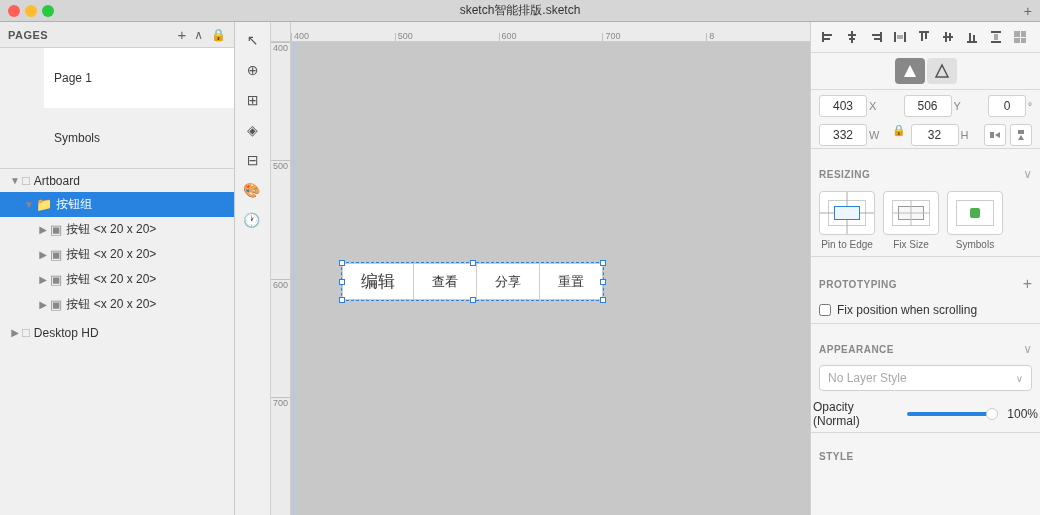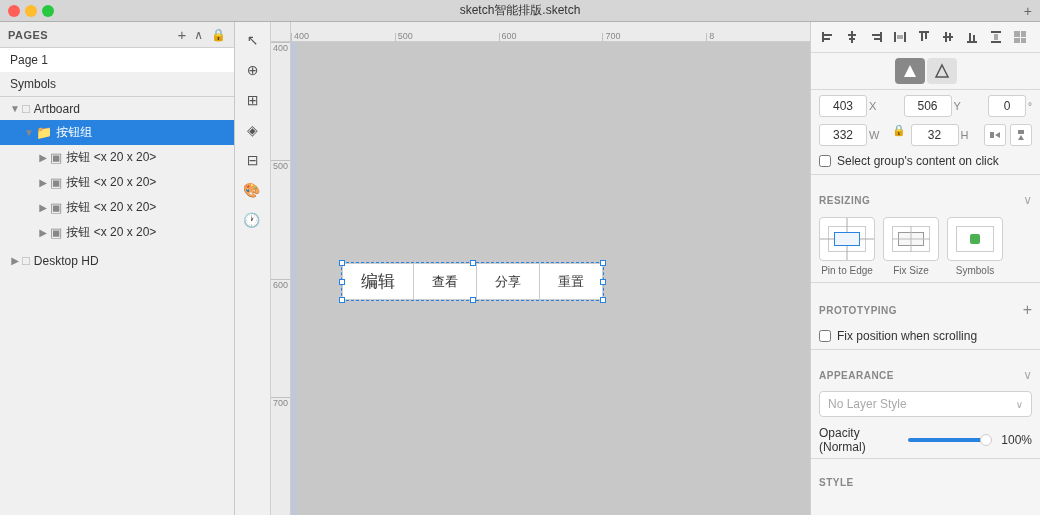--- a/index.html
+++ b/index.html
@@ -24,21 +24,21 @@
     .sidebar-content { flex: 1; overflow-y: auto; }
 
     .sidebar-item { display: flex; align-items: center; padding: 4px 8px; cursor: pointer; user-select: none; }
     .sidebar-item.selected { background: #2882e0; color: white; }
     .sidebar-item.selected .item-label { color: #ffffff; }
     .sidebar-item.selected .item-icon { color: white; }
     .sidebar-item .toggle { width: 14px; display: inline-flex; align-items: center; justify-content: center; color: #888; font-size: 10px; cursor: pointer; }
     .sidebar-item .item-icon { margin-right: 4px; font-size: 13px; }
     .sidebar-item .item-label { font-size: 12px; color: #333; }
 
-    .sidebar-page { padding: 5px 10px; cursor: pointer; }
+    .sidebar-page { padding: 23px 10px; cursor: pointer; margin-left: 44px; }
     .sidebar-page.active { background: white; }
     .sidebar-page .page-label { font-size: 12px; color: #333; }
 
     
     .canvas-area { flex: 1; background: #c8c8c8; position: relative; overflow: hidden; }
 
     
     .right-panel { width: 230px; background: #f5f5f5; border-left: 1px solid #d0d0d0; display: flex; flex-direction: column; overflow-y: auto; }
 
     
@@ -78,21 +78,21 @@
     .resize-option { display: flex; flex-direction: column; align-items: center; gap: 4px; cursor: pointer; }
     .resize-box { width: 56px; height: 44px; border: 1px solid #d0d0d0; border-radius: 4px; background: white; position: relative; display: flex; align-items: center; justify-content: center; overflow: hidden; }
     .resize-label { font-size: 10px; color: #666; }
 
     
     .dropdown-row { padding: 5px 8px; }
     .dropdown { width: 100%; height: 26px; border: 1px solid #d0d0d0; background: white; border-radius: 4px; font-size: 12px; color: #aaa; padding: 0 8px; display: flex; align-items: center; justify-content: space-between; cursor: pointer; }
     .dropdown-chevron { font-size: 10px; color: #aaa; }
 
     
-    .opacity-row { display: flex; align-items: center; gap: 6px; padding: 4px 8px; }
+    .opacity-row { display: flex; align-items: center; gap: 6px; padding: 4px 2px; }
     .opacity-label { font-size: 12px; color: #333; flex: 1; }
     .opacity-value { font-size: 12px; color: #333; width: 36px; text-align: right; }
 
     
     .vert-toolbar { width: 36px; background: #f0f0f0; border-right: 1px solid #d0d0d0; display: flex; flex-direction: column; align-items: center; padding-top: 4px; gap: 2px; }
     .vert-btn { width: 28px; height: 28px; display: flex; align-items: center; justify-content: center; border: none; background: none; border-radius: 4px; cursor: pointer; color: #555; font-size: 14px; }
 
     
     .left-top { display: flex; align-items: center; justify-content: space-between; padding: 4px 8px; border-bottom: 1px solid #d0d0d0; background: #ebebeb; }
 
@@ -361,24 +361,20 @@
           </svg>
       </div>
       <div class="wh-btn">
         <svg width="14" height="14" viewBox="0 0 14 14">
             <rect x="4" y="2" width="6" height="4" fill="#888"></rect>
             <polygon points="7,7 4,12 10,12" fill="#888"></polygon>
           </svg>
       </div>
     </div>
 
-    <div class="checkbox-row">
-      <input type="checkbox" style="">
-      <span class="checkbox-label">Select group's content on click</span>
-    </div>
 
     <div class="section-header">
       <span class="section-title">RESIZING</span>
       <span class="section-toggle">∨</span>
     </div>
 
     <div class="resizing-grid">
 
       <div class="resize-option">
         <div class="resize-box">

